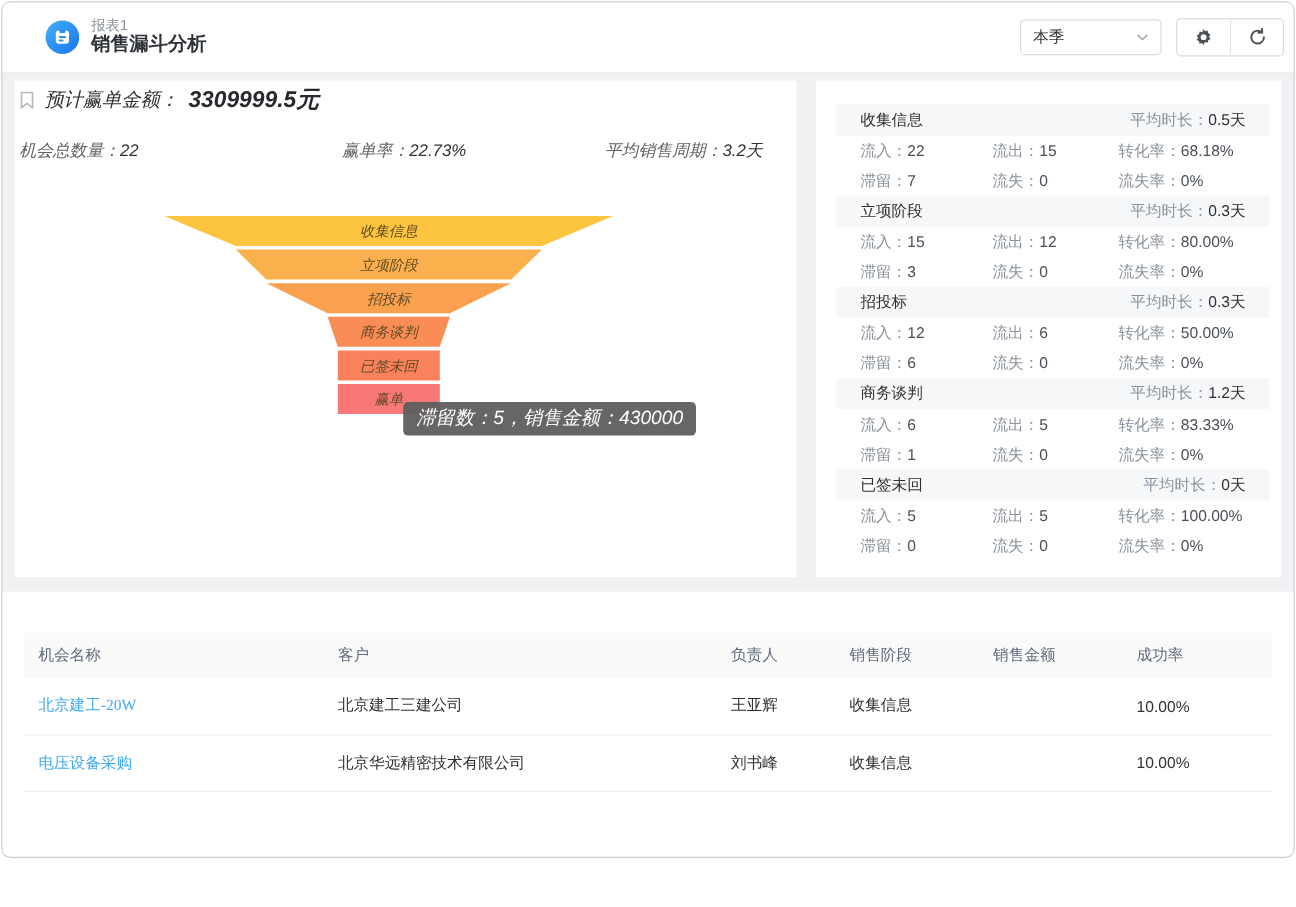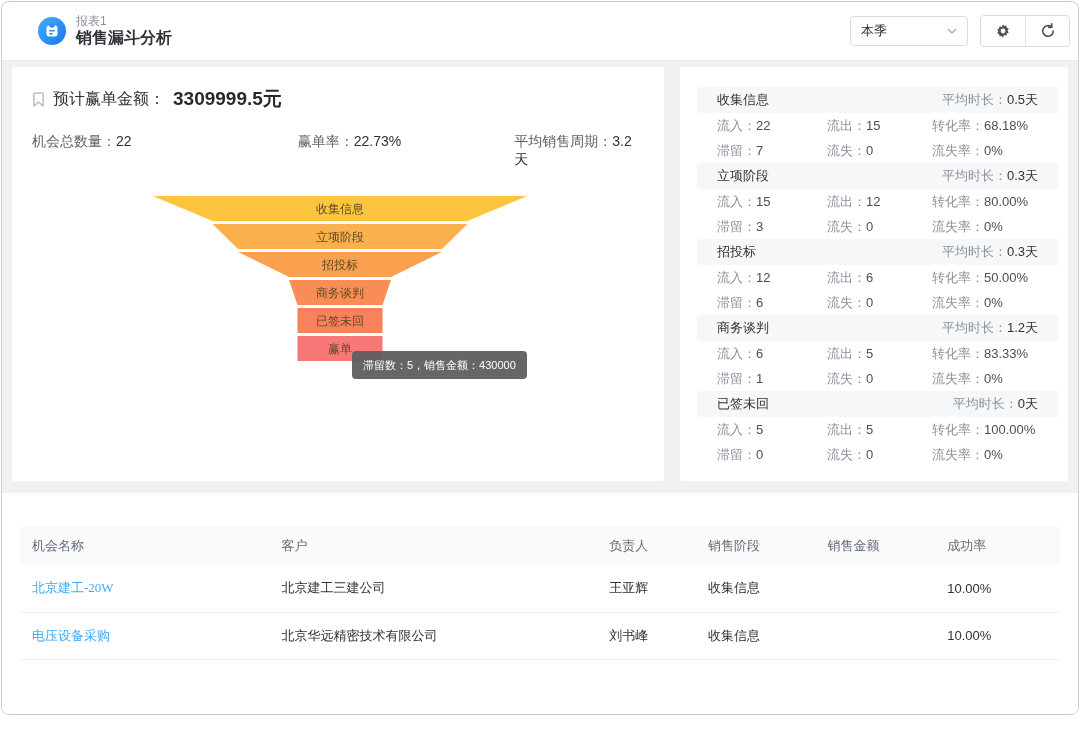--- a/index.html
+++ b/index.html
@@ -15,34 +15,34 @@
   .titles .main { font-size:16px; font-weight:bold; color:#2f3238; }
   .header-right { margin-left:auto; display:flex; align-items:center; gap:12px; }
   .select { width:118px; height:30px; background:#fff; border:1px solid #d9dce1; border-radius:4px; display:flex; align-items:center; justify-content:space-between; padding:0 10px; font-size:13px; color:#303133; cursor:pointer; }
   .btn-group { display:flex; border:1px solid #d9dce1; border-radius:4px; background:#fff; overflow:hidden; }
   .icon-btn { width:44px; height:30px; display:flex; align-items:center; justify-content:center; cursor:pointer; }
   .icon-btn + .icon-btn { border-left:1px solid #e3e5e9; }
 
   
   .panels { display:flex; gap:16px; padding:6px 10px 0 10px; flex:0 0 auto; }
   .panel { background:#fff; border-radius:2px; }
-  .panel-left { width:652px; height:414px; padding:20px; position:relative; }
+  .panel-left { width:652px; height:414px; padding:4px; position:relative;font-style:italic; }
   .panel-right { flex:1; height:414px; padding:20px 10px 0 17px; }
 
   .expected-row { display:flex; align-items:center; gap:8px; font-size:16px; color:#303133; height:24px; }
   .expected-row .val { font-size:19px; font-weight:bold; color:#26292e; }
   .stats-row { display:flex; margin-top:22px; font-size:14px; height:20px;gap:24px; }
   .stat { color:#606266; }
   .stat:nth-child(1){ width:245px; } .stat:nth-child(2){ width:195px; }
   .stat .val { color:#303133; }
 
   .funnel-wrap { position:relative; margin-top:24px; height:240px; }
   #funnel-svg { position:absolute; top:19px; left:0; }
   #funnel-svg text { font-size:12px; fill:#5f4a23; }
-  .funnel-tooltip { position:absolute; left:320px; top:174px; background:rgba(94,94,94,.95); color:#fff; font-size:11px; line-height:18px; padding:5px 11px; border-radius:4px; white-space:nowrap; }
+  .funnel-tooltip { position:absolute; left:320px; top:174px; background:rgba(94,94,94,.95); color:#fff; font-size:16px; line-height:18px; padding:5px 11px; border-radius:4px; white-space:nowrap; }
 
   
   .section-header { background:#f6f7f8; height:26px; display:flex; align-items:center; justify-content:space-between; padding:0 20px; border-radius:2px; font-size:13px; }
   .section-header .stage-name { color:#303133; }
   .section-header .avg-lbl { color:#8a919c; }
   .section-header .avg-val { color:#303133; }
   .metrics-grid { display:grid; grid-template-columns:110px 105px 1fr; padding:0 20px; }
   .metric { height:25px; line-height:25px; font-size:13px; white-space:nowrap; }
   .metric .lbl { color:#8a919c; }
   .metric .val { color:#4a4f57; }

